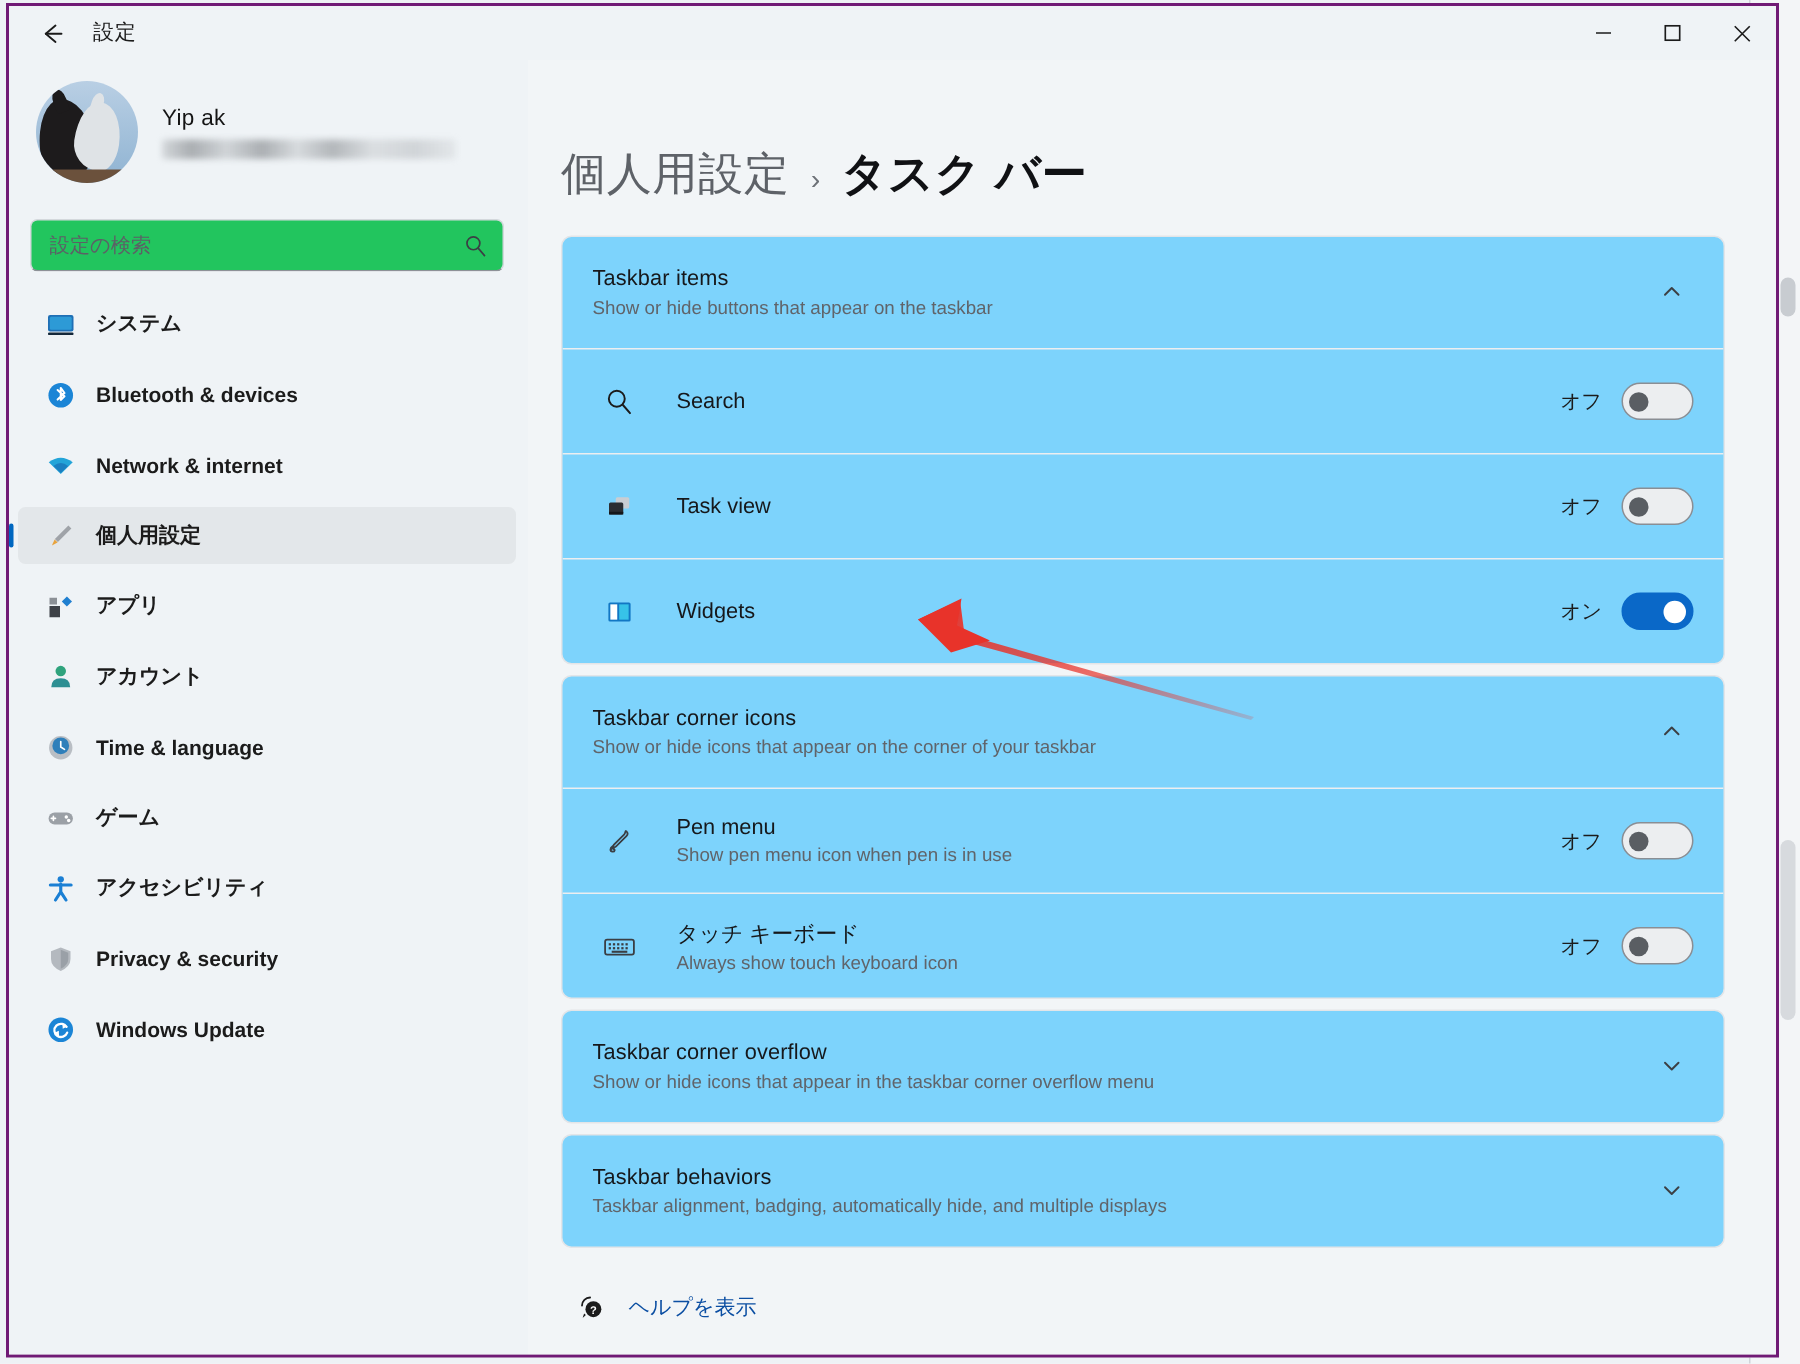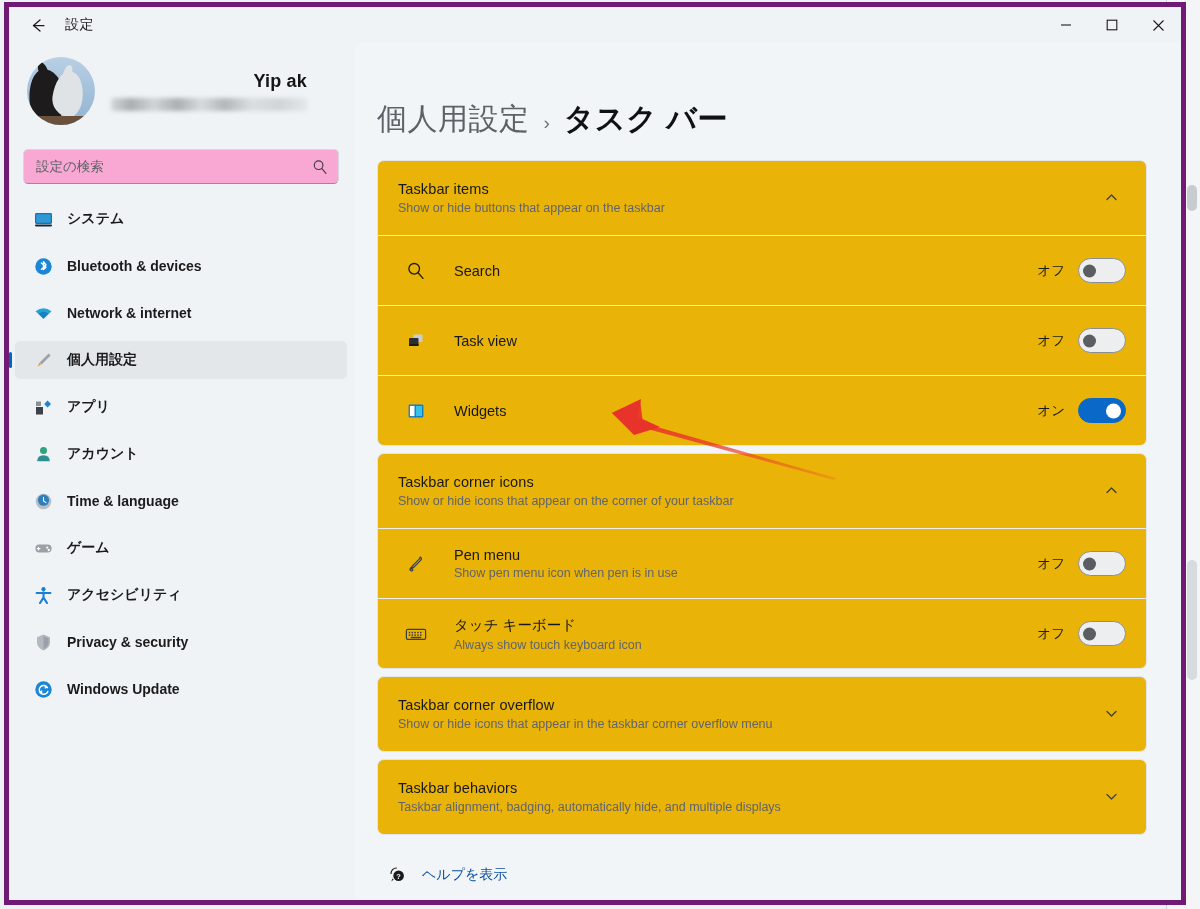--- a/index.html
+++ b/index.html
@@ -45,21 +45,21 @@
     width: 10px; height: 120px; background: #d7dade; border-radius: 5px;
   }
 
   
   #settings-window {
     position: absolute;
     left: 4px; top: 2px;
     width: 1182px;
     height: 903px;
     background: #eff3f6;
-    border: 5px solid #701a75;
+    border: 2px solid #701a75;
     display: flex;
     flex-direction: column;
     overflow: hidden;
   }
 
   
   #titlebar {
     height: 36px;
     flex: 0 0 36px;
     display: flex;
@@ -141,41 +141,41 @@
     content:""; position:absolute; left:8px; top:-6px;
     width: 8px; height: 14px; background:#dfe3e6;
     border-radius: 50% 50% 20% 20%; transform: rotate(10deg);
   }
   .fence {
     position: absolute; left: 0; bottom: 0;
     width: 100%; height: 9px; background: #6b513c;
   }
   #account-text { margin-left: 16px; }
   #account-name {
-    font-size: 18px; font-weight: bold; color: #141414; letter-spacing: .2px; text-align: right;
+    font-size: 15px; font-weight: normal; color: #141414; letter-spacing: .2px;
   }
   #account-email-blur {
     margin-top: 6px;
     width: 196px; height: 13px;
     border-radius: 2px;
     background: linear-gradient(90deg,
        rgba(150,154,158,.30) 0%, rgba(120,124,128,.58) 10%,
        rgba(150,154,158,.34) 22%, rgba(118,122,126,.56) 34%,
        rgba(160,163,166,.30) 46%, rgba(124,128,132,.52) 58%,
        rgba(168,171,174,.28) 72%, rgba(150,153,157,.34) 86%,
        rgba(186,189,192,.22) 100%);
     filter: blur(2.3px);
   }
 
   
   #search-wrap { padding: 14px 16px 6px 14px; }
   #search-box {
     position: relative;
     height: 35px;
-    background: #f9a8d4;
+    background: #22c55e;
     border: 1px solid #d4d8dc;
     border-bottom: 1.6px solid #8d9197;
     border-radius: 5px;
     display: flex; 
   }
   #search-input {
     flex: 1;
     border: none; outline: none; background: transparent;
     font-size: 13.5px;
     color: #1b1b1b;
@@ -245,21 +245,21 @@
   }
   #bc-current {
     font-size: 30px;
     font-weight: bold;
     color: #101114;
     letter-spacing: .5px;
     text-align: right;
   }
 
   .card {
-    background: #eab308;
+    background: #7dd3fc;
     border: 1px solid #e3e5e8;
     border-radius: 7px;
     margin-bottom: 7px;
     overflow: hidden;
   }
   .card-header {
     display: flex; align-items: center;
     padding: 16px 20px 17px 20px;
     cursor: pointer;
     min-height: 74px;

